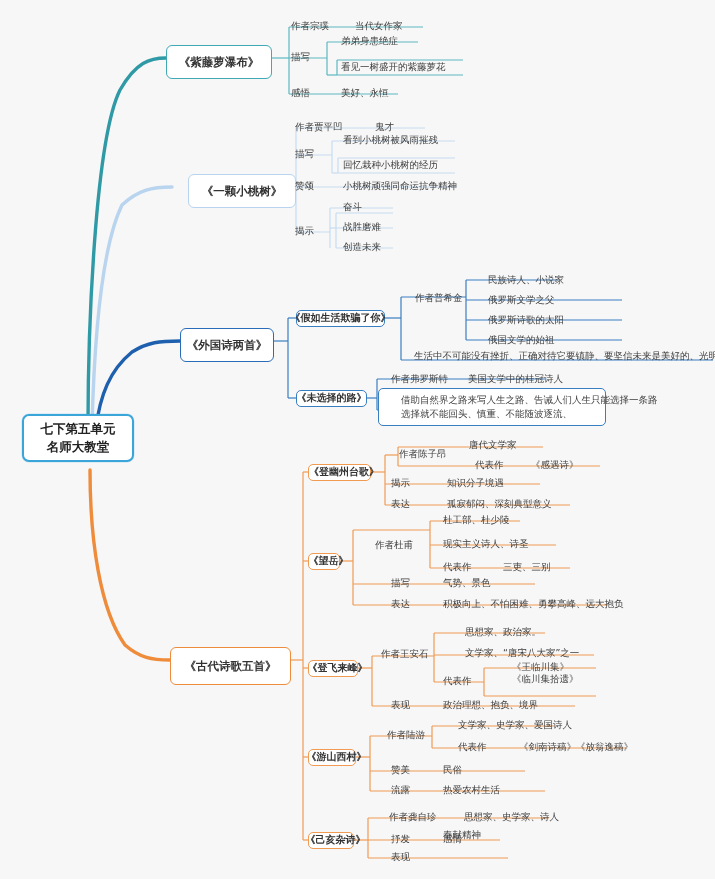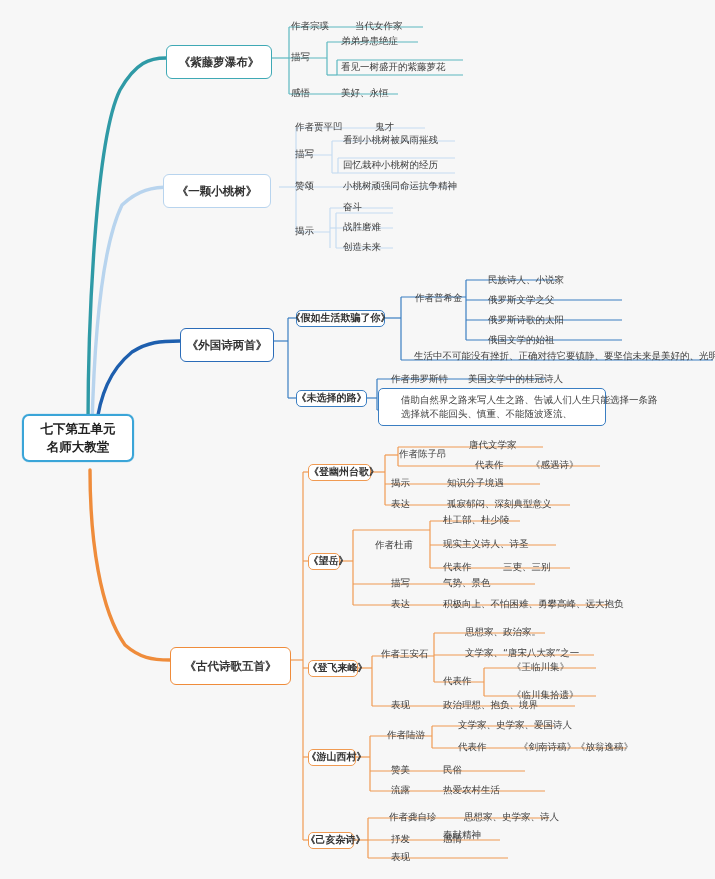--- a/index.html
+++ b/index.html
@@ -207,21 +207,21 @@
 
   <div class="node root" style="left:22px;top:414px;width:112px;height:48px;">
     <span class="l1">七下第五单元</span>
     <span class="l2">名师大教堂</span>
   </div>
 
   <div class="node topic teal" style="left:166px;top:45px;width:106px;height:26px;">
     <span>《紫藤萝瀑布》</span>
   </div>
 
-  <div class="node topic ltblue" style="left:163px;top:174px;width:108px;height:24px;">
+  <div class="node topic ltblue" style="left:188px;top:174px;width:108px;height:24px;">
     <span>《一颗小桃树》</span>
   </div>
 
   <div class="node topic dblue" style="left:180px;top:328px;width:94px;height:26px;">
     <span>《外国诗两首》</span>
   </div>
 
   <div class="node topic orange" style="left:170px;top:647px;width:121px;height:38px;">
     <span>《古代诗歌五首》</span>
   </div>
@@ -394,21 +394,21 @@
   </div>
   <div class="node leaf" style="left:462px;top:646px;">
     <span>文学家、“唐宋八大家”之一</span>
   </div>
   <div class="node leaf" style="left:440px;top:674px;">
     <span>代表作</span>
   </div>
   <div class="node leaf" style="left:509px;top:660px;">
     <span>《王临川集》</span>
   </div>
-  <div class="node leaf" style="left:509px;top:688px;">
+  <div class="node leaf" style="left:509px;top:672px;">
     <span>《临川集拾遗》</span>
   </div>
   <div class="node leaf" style="left:388px;top:698px;">
     <span>表现</span>
   </div>
   <div class="node leaf" style="left:440px;top:698px;">
     <span>政治理想、抱负、境界</span>
   </div>
 
   <div class="node sub orange" style="left:308px;top:749px;width:48px;height:17px;">

